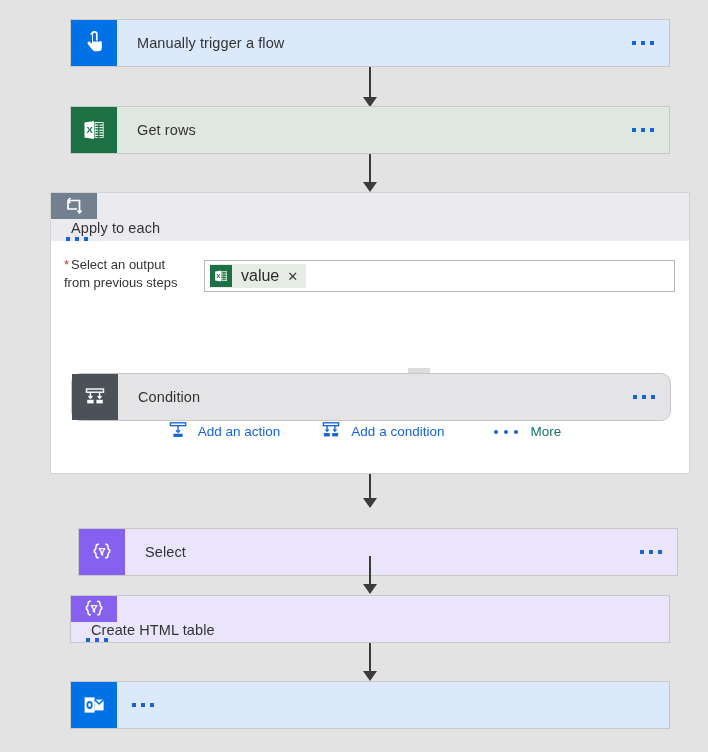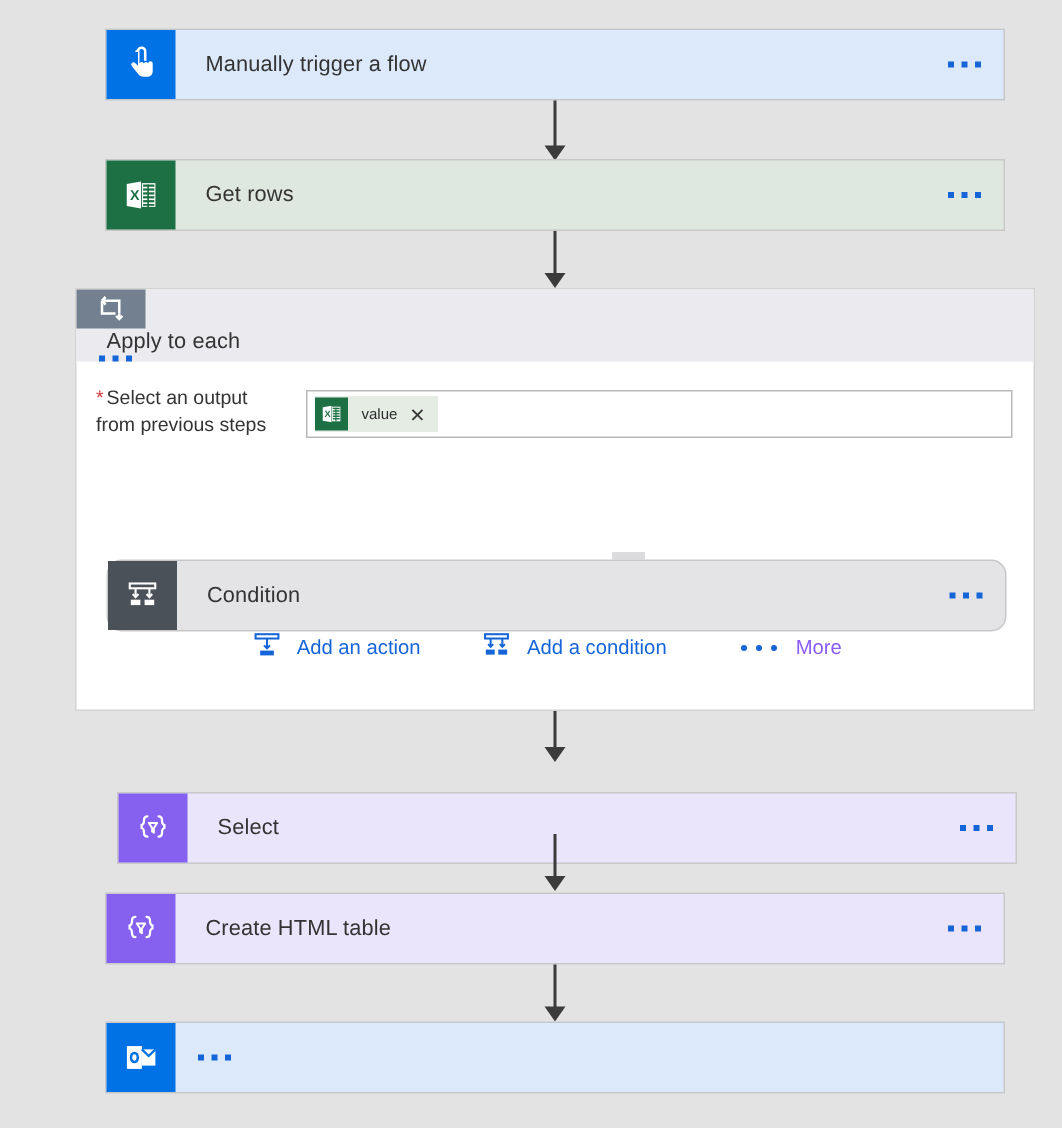--- a/index.html
+++ b/index.html
@@ -146,21 +146,21 @@
     background: #e4ece4;
     height: 24px;
     padding-right: 8px;
   }
   .token-icon {
     width: 22px; height: 22px;
     background: #1d7044;
     display: flex; align-items: center; justify-content: center;
     margin-right: 9px;
   }
-  .token-label { font-size: 10px; color: #2b2b2b; }
+  .token-label { font-size: 16px; color: #2b2b2b; }
   .token-x {
     font-size: 13px;
     color: #3b3b3b;
     margin-left: 8px;
     line-height: 1;
   }
 
   .nub {
     position: absolute;
     width: 22px;
@@ -186,21 +186,21 @@
     color: #1565d8;
     cursor: pointer;
   }
   .link .lbl { margin-left: 9px; }
   .gap1 { width: 40px; }
   .gap2 { width: 50px; }
   .more-dots { display: flex; gap: 6px; align-items: center; }
   .more-dots .d {
     width: 4px; height: 4px; background: #1565d8; border-radius: 50%;
   }
-  .more-lbl { color: #8b5cf6; margin-left: 12px; }
+  .more-lbl { color: #0f766e; margin-left: 12px; }
 </style>
 </head>
 <body>
 
 <div class="canvas">
 
   <div class="card c-blue" style="left:70px; top:19px; width:600px;">
     <div class="card-icon ic-blue">
       <svg width="26" height="26" viewBox="0 0 26 26" aria-hidden="true">
         <path d="M11 4.2a2.4 2.4 0 0 1 4.8 0v6.3" fill="none" stroke="#ffffff" stroke-width="1.7"></path>
@@ -381,21 +381,21 @@
       <span class="dot"></span>
       <span class="dot"></span>
     </div>
   </div>
 
   <div class="arrow" style="left:360px; top:556px; height:38px;">
     <div class="shaft"></div>
       <div class="head"></div>
   </div>
 
-  <div class="card c-purple" style="left:70px; top:595px; width:600px;">
+  <div class="card c-purple" style="left:70px; top:595px; width:600px;flex-direction:column;">
     <div class="card-icon ic-purple">
       <svg width="26" height="26" viewBox="0 0 26 26" aria-hidden="true">
         <path d="M9.3 5.2c-2 0-2.3 1-2.3 2.6 0 1.9-.3 2.9-1.6 3.2v2c1.3.3 1.6 1.3 1.6 3.2 0 1.6.3 2.6 2.3 2.6" fill="none" stroke="#ffffff" stroke-width="1.5" stroke-linecap="round"></path>
         <path d="M16.7 5.2c2 0 2.3 1 2.3 2.6 0 1.9.3 2.9 1.6 3.2v2c-1.3.3-1.6 1.3-1.6 3.2 0 1.6-.3 2.6-2.3 2.6" fill="none" stroke="#ffffff" stroke-width="1.5" stroke-linecap="round"></path>
         <path d="M10.2 9.6h5.6L13.6 13v3.1l-1.2-.8V13z" fill="none" stroke="#ffffff" stroke-width="1.3" stroke-linejoin="round"></path>
       </svg>
     </div>
     <div class="card-title">Create HTML table</div>
     <div class="card-menu">
       <span class="dot"></span>

